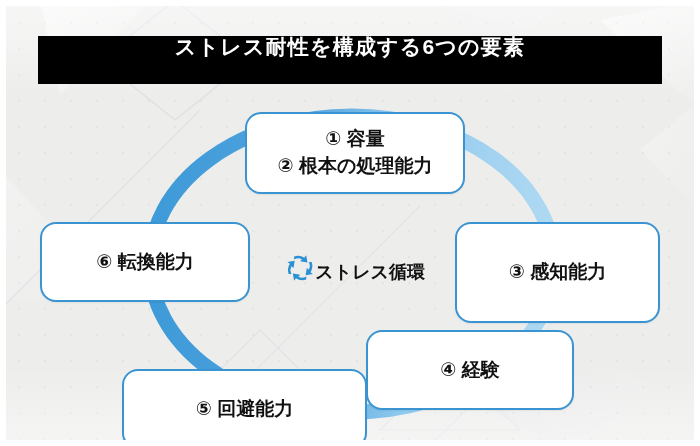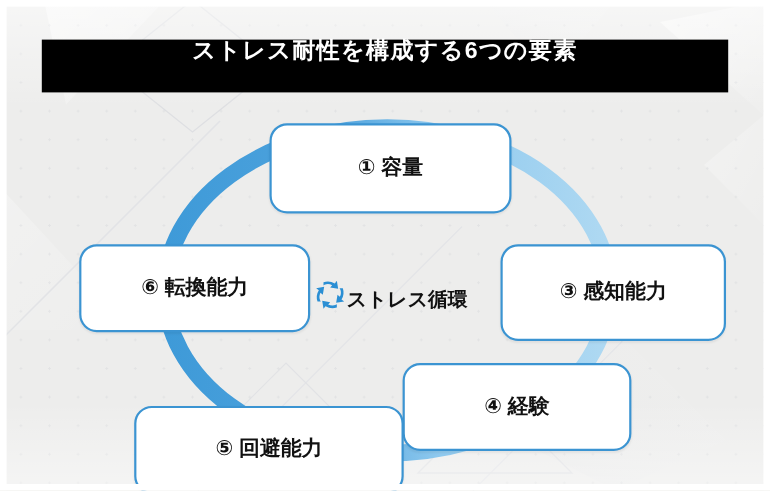--- a/index.html
+++ b/index.html
@@ -105,24 +105,24 @@
   }
   .node-line {
     color: #111111;
     font-size: 19px;
     font-weight: bold;
     line-height: 1.42;
     white-space: nowrap;
   }
 
   #node-top    { left: 245px; top: 112px;  width: 220px; height: 82px; }
-  #node-right  { left: 455px; top: 222px;  width: 205px; height: 88px; }
+  #node-right  { left: 455px; top: 222px;  width: 205px; height: 101px; }
   #node-bottomright { left: 366px; top: 330px; width: 208px; height: 80px; }
   #node-bottomleft  { left: 122px; top: 330px; width: 245px; height: 80px; margin-top: 39px; }
-  #node-left   { left: 40px;  top: 222px;  width: 210px; height: 80px; margin-left: 32px; }
+  #node-left   { left: 40px;  top: 222px;  width: 210px; height: 80px; }
 
   
   .center-group {
     position: absolute;
     left: 285px;
     top: 220px;
     width: 140px;
     height: 96px;
     display: flex;
     flex-direction: row;
@@ -185,20 +185,21 @@
         <stop offset="38%" stop-color="#4FA3DD"></stop>
         <stop offset="62%" stop-color="#8FC9EE"></stop>
         <stop offset="100%" stop-color="#AFD9F2"></stop>
       </linearGradient>
     </defs>
     <ellipse cx="352" cy="264" rx="202" ry="148" fill="none" stroke="url(#arcGrad)" stroke-width="15"></ellipse>
   </svg>
 
   <div class="node" id="node-top">
     <div class="node-line">① 容量</div>
+    <div class="node-line">② 根本の処理能力</div>
   </div>
 
   <div class="node" id="node-right">
     <div class="node-line">③ 感知能力</div>
   </div>
 
   <div class="node" id="node-bottomright">
     <div class="node-line">④ 経験</div>
   </div>
 

